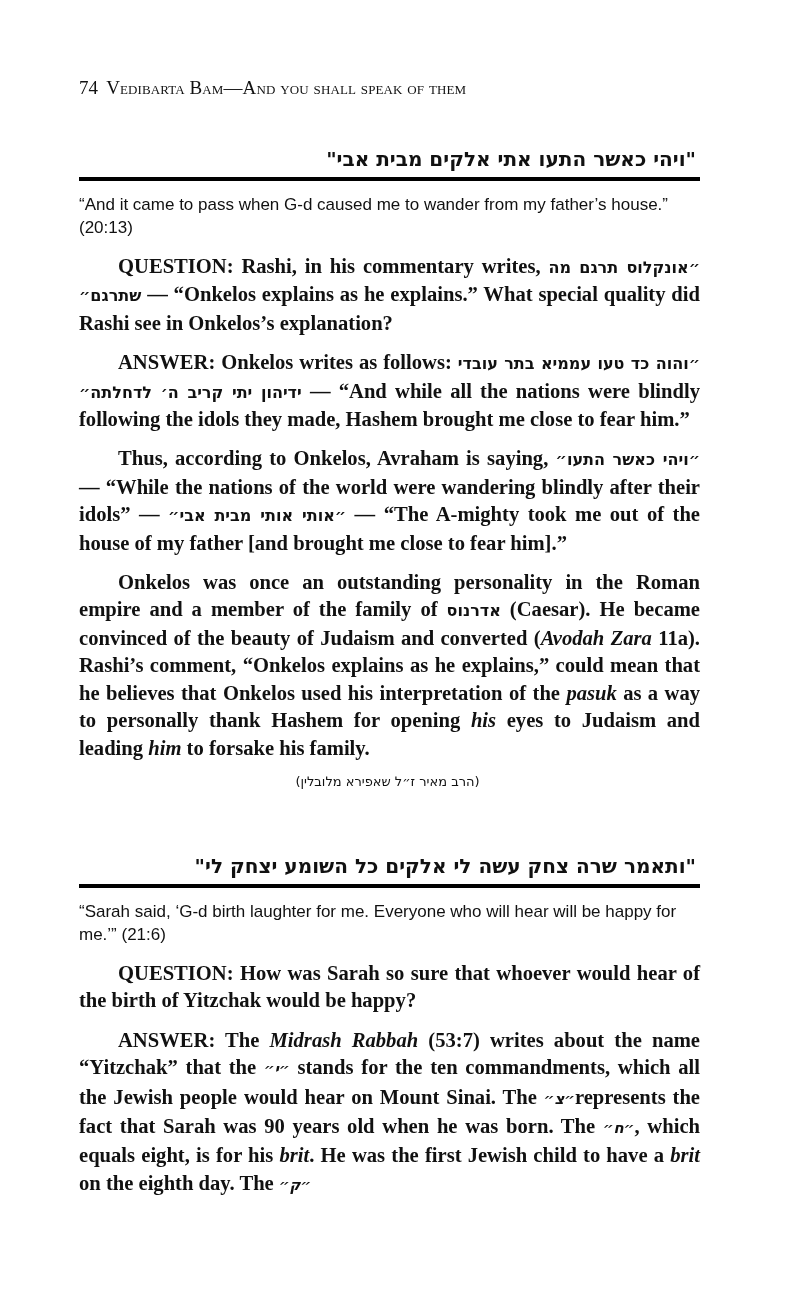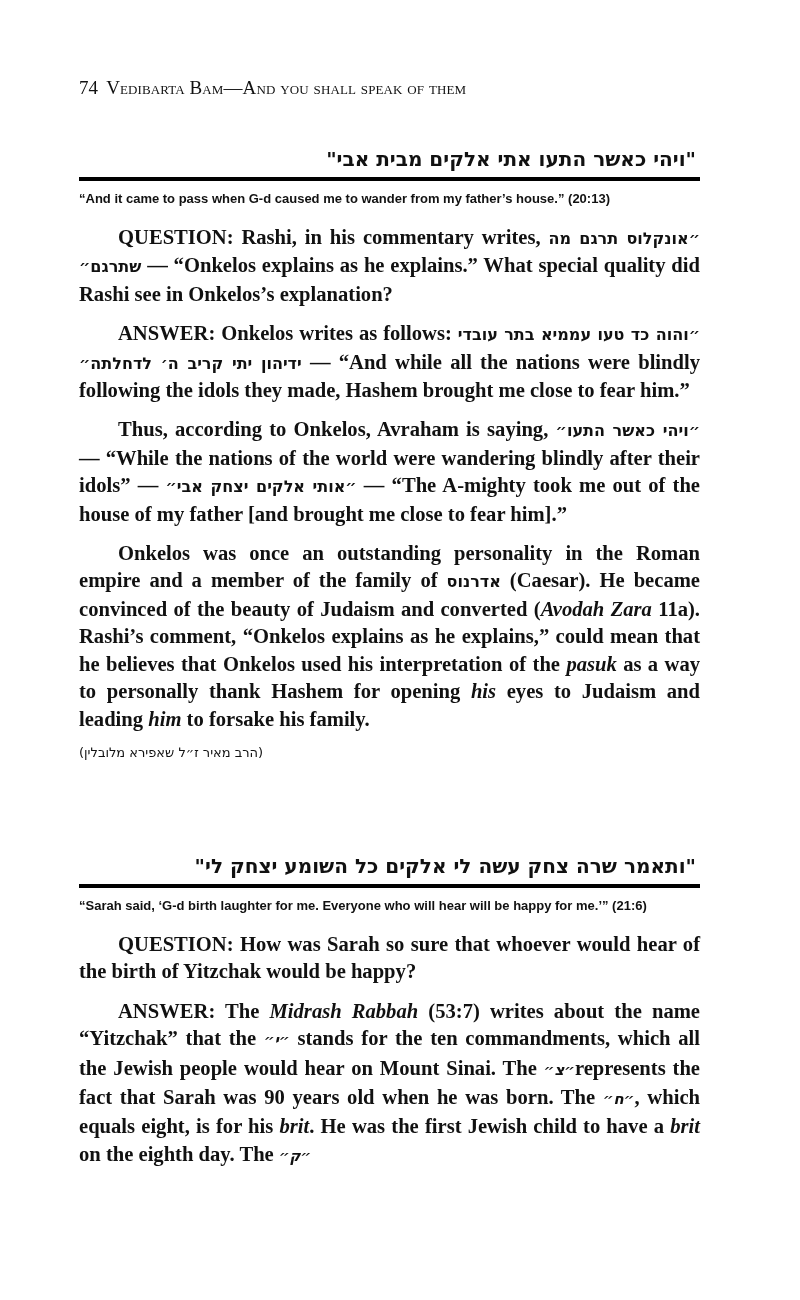--- a/index.html
+++ b/index.html
@@ -50,24 +50,24 @@
       line-height: 24px;
       padding-right: 4px;
     }
     .rule {
       height: 4px;
       background: #000000;
       margin-top: 6px;
     }
     .verse-eng {
       font-family: "Liberation Sans", "DejaVu Sans", sans-serif;
-      font-weight: bold;
-      font-size: 13px;
+      font-weight: normal;
+      font-size: 17px;
       line-height: 23px;
-      margin-top: 6px;
+      margin-top: 12px;
     }
     .para {
       font-family: "Liberation Serif", "DejaVu Serif", serif;
       font-size: 20.6px;
       line-height: 27.4px;
       text-align: justify;
       text-indent: 39px;
       margin: 0;
       font-weight: bold;
     }
@@ -85,21 +85,21 @@
     }
     .heb-q {
       font-family: "DejaVu Sans", "Liberation Sans", sans-serif;
       font-size: 15px;
       font-style: italic;
       unicode-bidi: isolate;
       direction: rtl;
     }
     .source {
       direction: rtl;
-      text-align: left;
+      text-align: center;
       font-family: "DejaVu Sans", "Liberation Sans", sans-serif;
       font-size: 13px;
       margin-top: 12px;
       padding-right: 4px;
     }
     em { font-style: italic; }
   </style>
 </head>
 <body>
 
@@ -111,21 +111,21 @@
 
   <div class="section" style="top:147px;">
     <div class="hebrew-heading">"ויהי כאשר התעו אתי אלקים מבית אבי"</div>
     <div class="rule"></div>
     <div class="verse-eng">“And it came to pass when G-d caused me to wander from my father’s house.” (20:13)</div>
 
     <p class="para first-para"><span>QUESTION: Rashi, in his commentary writes, </span><span class="heb">״אונקלוס תרגם מה שתרגם״</span><span> — “Onkelos explains as he explains.” What special quality did Rashi see in Onkelos’s explanation?</span></p>
 
     <p class="para"><span>ANSWER: Onkelos writes as follows: </span><span class="heb">״והוה כד טעו עממיא בתר עובדי ידיהון יתי קריב ה׳ לדחלתה״</span><span> — “And while all the nations were blindly following the idols they made, Hashem brought me close to fear him.”</span></p>
 
-    <p class="para"><span>Thus, according to Onkelos, Avraham is saying, </span><span class="heb">״ויהי כאשר התעו״</span><span> — “While the nations of the world were wandering blindly after their idols” — </span><span class="heb">״אותי אלקים יצחק אבי״</span><span> — “The A-mighty took me out of the house of my father [and brought me close to fear him].”</span></p>
+    <p class="para"><span>Thus, according to Onkelos, Avraham is saying, </span><span class="heb">״ויהי כאשר התעו״</span><span> — “While the nations of the world were wandering blindly after their idols” — </span><span class="heb">״אותי אותי מבית אבי״</span><span> — “The A-mighty took me out of the house of my father [and brought me close to fear him].”</span></p>
 
     <p class="para"><span>Onkelos was once an outstanding personality in the Roman empire and a member of the family of </span><span class="heb">אדרנוס</span><span> (Caesar). He became convinced of the beauty of Judaism and converted (</span><em>Avodah Zara</em><span> 11a). Rashi’s comment, “Onkelos explains as he explains,” could mean that he believes that Onkelos used his interpretation of the </span><em>pasuk</em><span> as a way to personally thank Hashem for opening </span><em>his</em><span> eyes to Judaism and leading </span><em>him</em><span> to forsake his family.</span></p>
 
     <div class="source">(הרב מאיר ז״ל שאפירא מלובלין)</div>
   </div>
 
   <div class="section" style="top:854px;">
     <div class="hebrew-heading">"ותאמר שרה צחק עשה לי אלקים כל השומע יצחק לי"</div>
     <div class="rule"></div>
     <div class="verse-eng">“Sarah said, ‘G-d birth laughter for me. Everyone who will hear will be happy for me.’” (21:6)</div>

